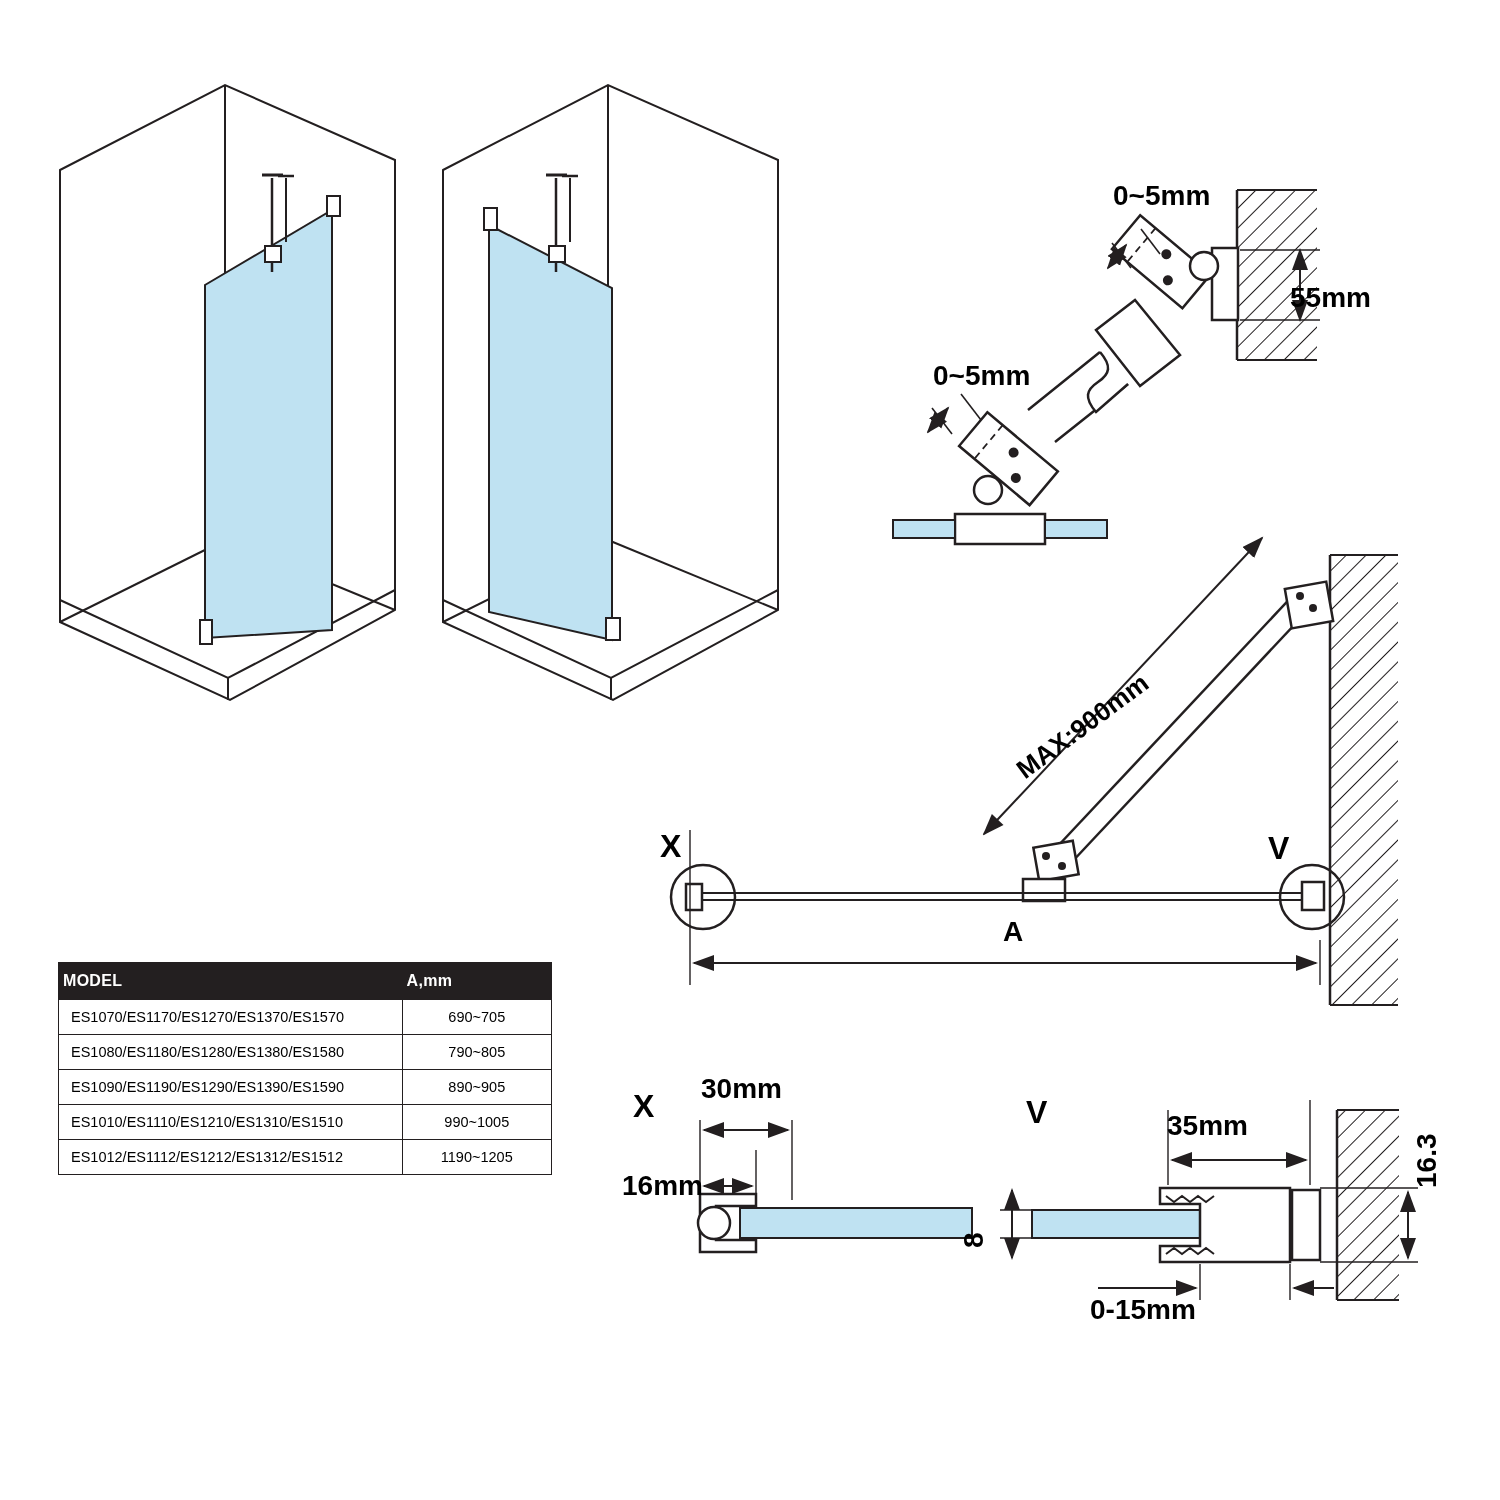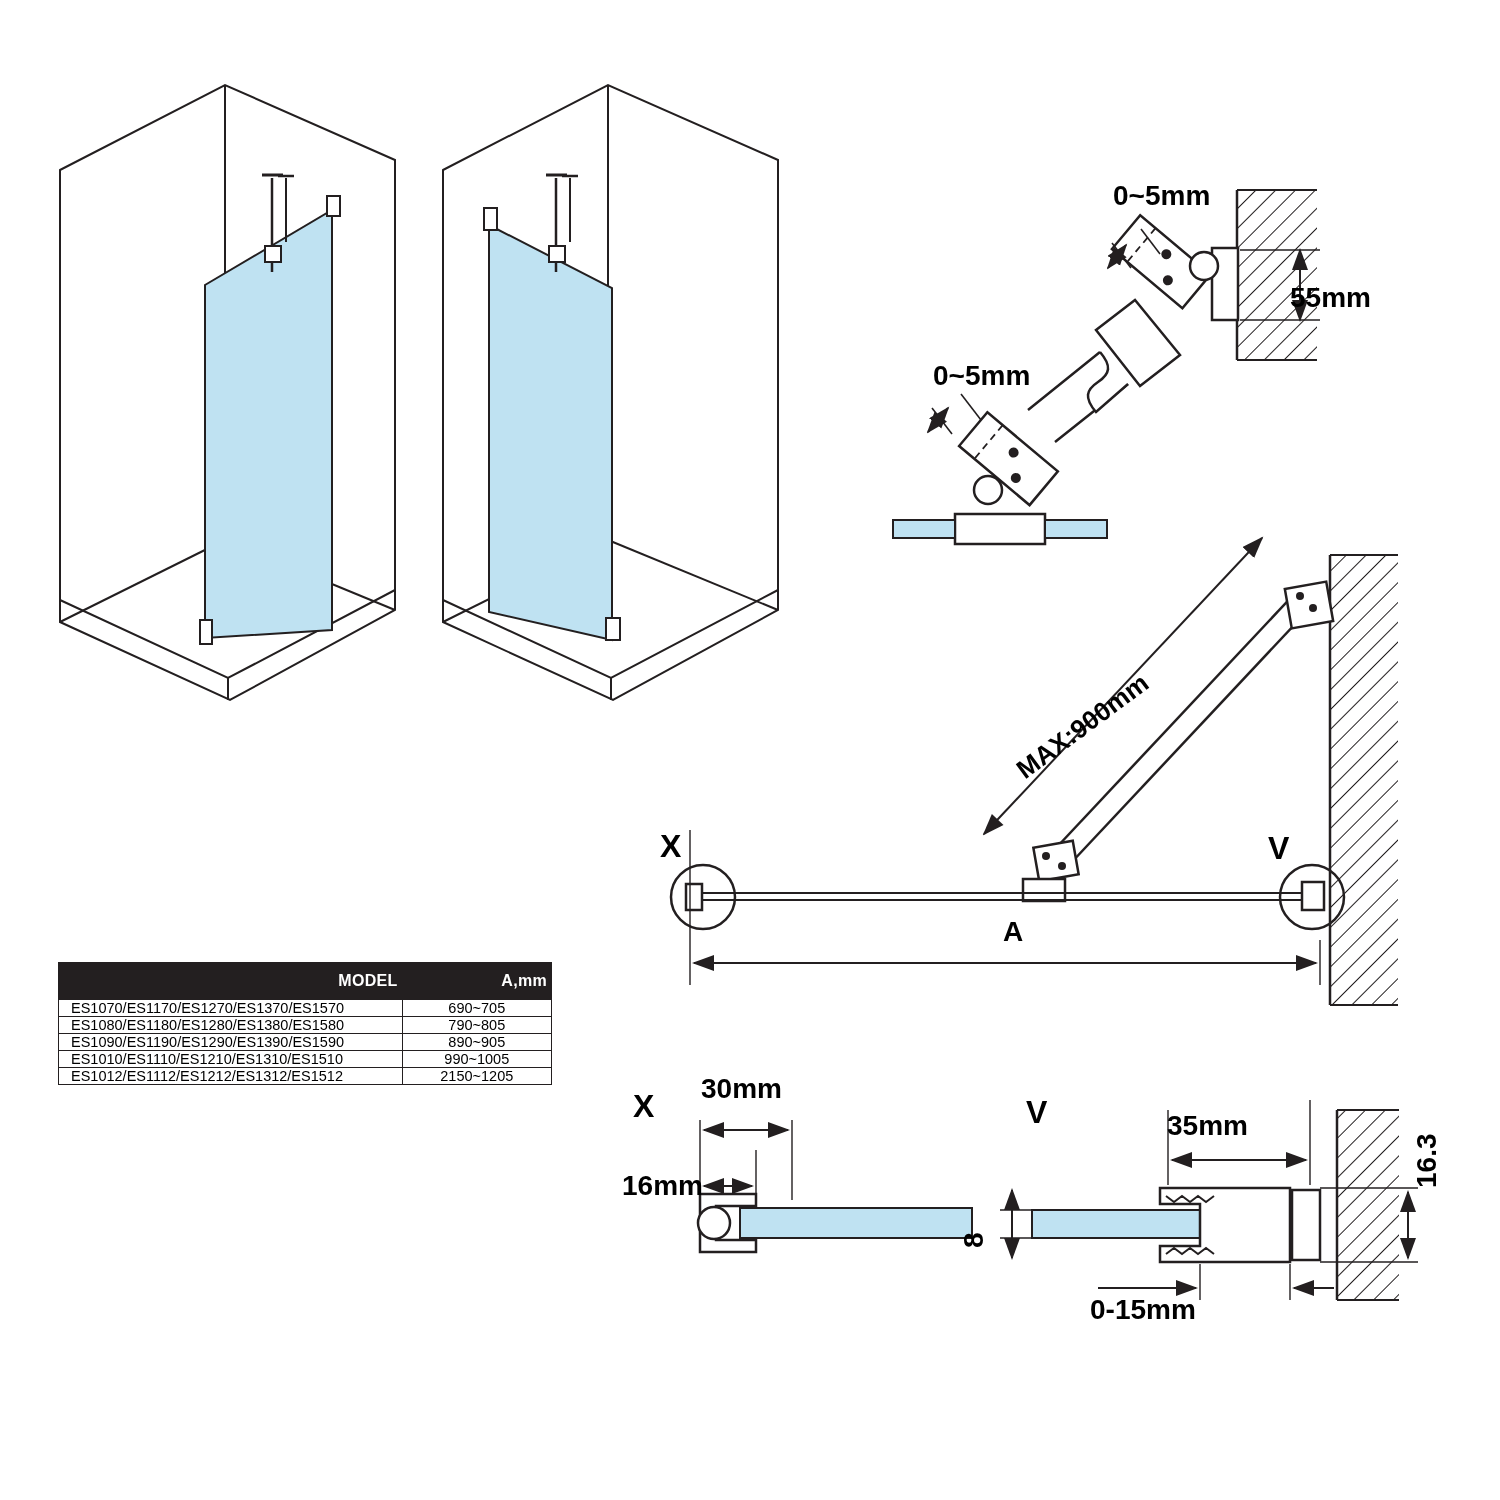--- a/index.html
+++ b/index.html
@@ -36,26 +36,26 @@
     font-size: 14.5px;
     background: #fff;
   }
   .spec-table th {
     background: #231f20;
     color: #ffffff;
     font-weight: bold;
     font-size: 16px;
     padding: 9px 4px;
     border: 1.5px solid #231f20;
-    text-align: right;
+    text-align: left;
     letter-spacing: 0.3px;
   }
   .spec-table td {
     border: 1.5px solid #231f20;
-    padding: 0 6px;
+    padding: 9px 6px;
     text-align: center;
     color: #000;
     white-space: nowrap;
   }
   .spec-table td.model-cell {
     text-align: left;
     padding-left: 12px;
     font-size: 14.5px;
   }
   .spec-table col.c1 { width: 344px; }
@@ -329,18 +329,18 @@
       <tr>
         <td class="model-cell">ES1090/ES1190/ES1290/ES1390/ES1590</td>
         <td>890~905</td>
       </tr>
       <tr>
         <td class="model-cell">ES1010/ES1110/ES1210/ES1310/ES1510</td>
         <td>990~1005</td>
       </tr>
       <tr>
         <td class="model-cell">ES1012/ES1112/ES1212/ES1312/ES1512</td>
-        <td>2150~1205</td>
+        <td>1190~1205</td>
       </tr>
     </tbody>
   </table>
 
 </div>
 
 </body></html>

